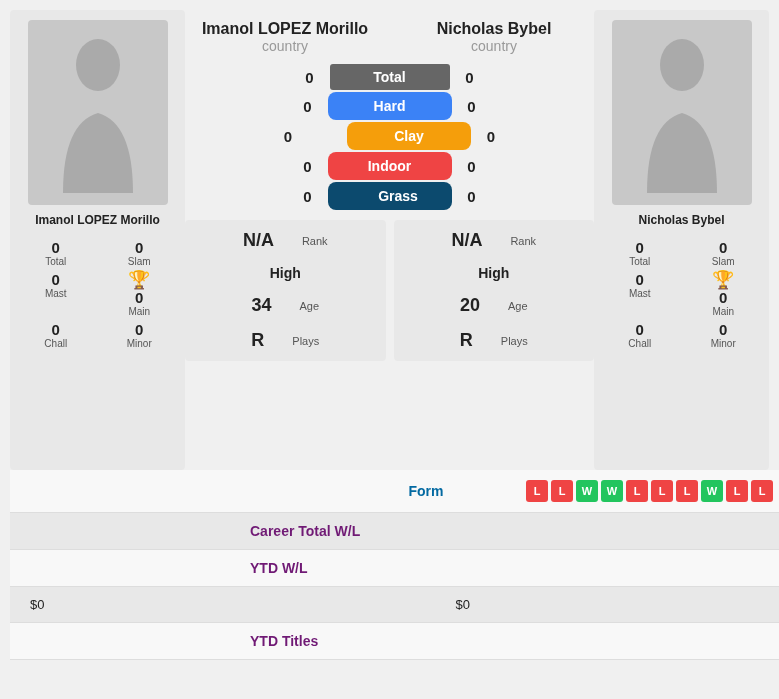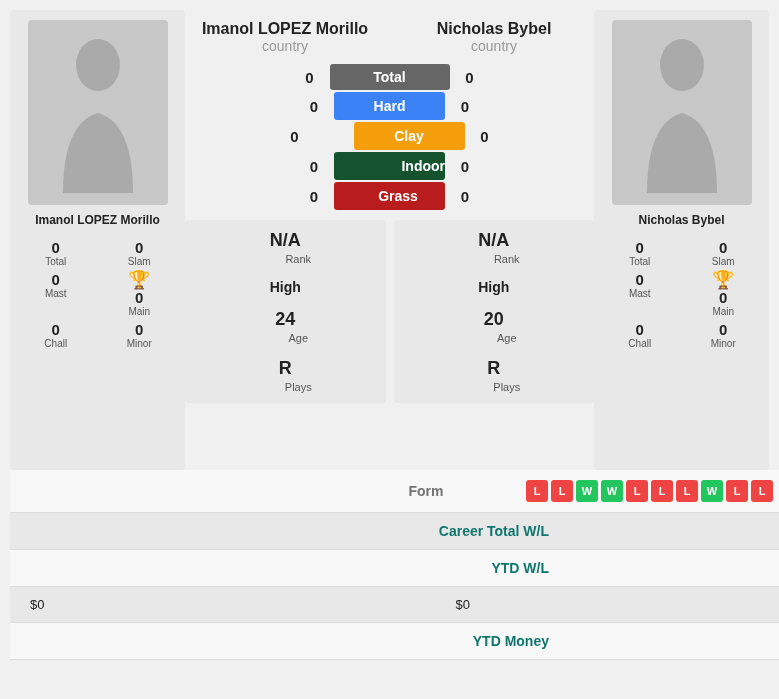--- a/index.html
+++ b/index.html
@@ -79,74 +79,73 @@
     }
 
     .trophy-icon {
       color: #FFD700;
       font-size: 18px;
       line-height: 1;
     }
 
     .info-item {
       display: flex;
-      flex-direction: column;
       align-items: center;
       gap: 2px;
     }
 
     .info-value {
       font-size: 18px;
       font-weight: bold;
       color: #222;
     }
 
     .info-label {
       font-size: 11px;
       color: #555;
       margin-left: 26px;
     }
 
     .surface-btn {
-      width: 111px;
+      width: 124px;
       padding: 6px 0;
-      border-radius: 3px;
+      border-radius: 8px;
       border: none;
       color: white;
       font-size: 14px;
       font-weight: bold;
       text-align: center;
       cursor: pointer;
     }
 
     .surface-hard { background: #3b82f6; }
     .surface-clay { background: #f59e0b; margin-left: 39px; }
-    .surface-indoor { background: #14532d; text-align: right; }
-    .surface-grass { background: #b91c1c; padding-left: 17px; }
+    .surface-indoor { background: #ef4444; }
+    .surface-grass { background: #0c4a6e; padding-left: 17px; }
 
     
     .bottom-stats {
       width: 779px;
       background: #f0f0f0;
     }
 
     
     .form-row {
       display: flex;
       align-items: center;
       padding: 10px 16px;
       background: #f8f8f8;
       border-bottom: 1px solid #ddd;
     }
 
     .form-label {
       width: 120px;
       font-size: 14px;
       font-weight: bold;
-      color: #737373;
+      color: #0369a1;
       text-align: right;
       padding-right: 16px;
     }
 
     .form-badges {
       display: flex;
       gap: 3px;
       flex: 1;
       justify-content: flex-end;
     }
@@ -180,24 +179,24 @@
     }
 
     .fsr-left {
       width: 220px;
       font-size: 13px;
       color: #222;
     }
 
     .fsr-center {
       flex: 1;
-      text-align: right;
+      text-align: left;
       font-size: 14px;
       font-weight: bold;
-      color: #0f766e;
+      color: #701a75;
     }
 
     .fsr-right {
       width: 220px;
       font-size: 13px;
       color: #222;
       text-align: right;
     }
 
     
@@ -388,21 +387,21 @@
 
         <div class="player-info-card pic-info-left">
           <div class="info-item">
             <span class="info-value">N/A</span>
             <span class="info-label">Rank</span>
           </div>
           <div class="info-item">
             <span class="info-value" style="font-size:14px;">High</span>
           </div>
           <div class="info-item">
-            <span class="info-value">24</span>
+            <span class="info-value">34</span>
             <span class="info-label">Age</span>
           </div>
           <div class="info-item">
             <span class="info-value">R</span>
             <span class="info-label">Plays</span>
           </div>
         </div>
 
         <div class="player-info-card pic-info-right">
           <div class="info-item">
@@ -494,19 +493,19 @@
       <div class="fsr-right"></div>
     </div>
 
     <div class="full-stat-row">
       <div class="fsr-left">$0</div>
       <div class="fsr-right">$0</div>
     </div>
 
     <div class="full-stat-row light">
       <div class="fsr-left"></div>
-      <div class="fsr-center">YTD Money</div>
+      <div class="fsr-center">YTD Titles</div>
       <div class="fsr-right"></div>
     </div>
 
   </div>
 
 </div>
 
 </body></html>

